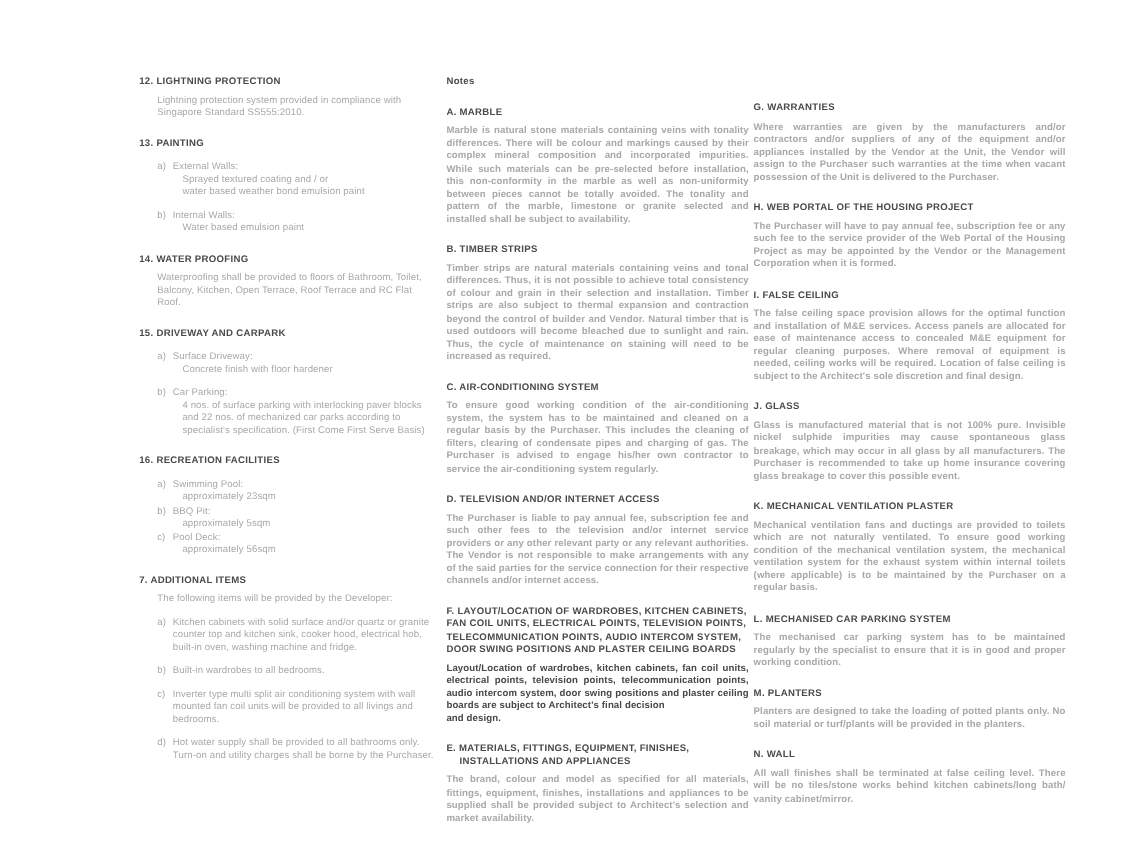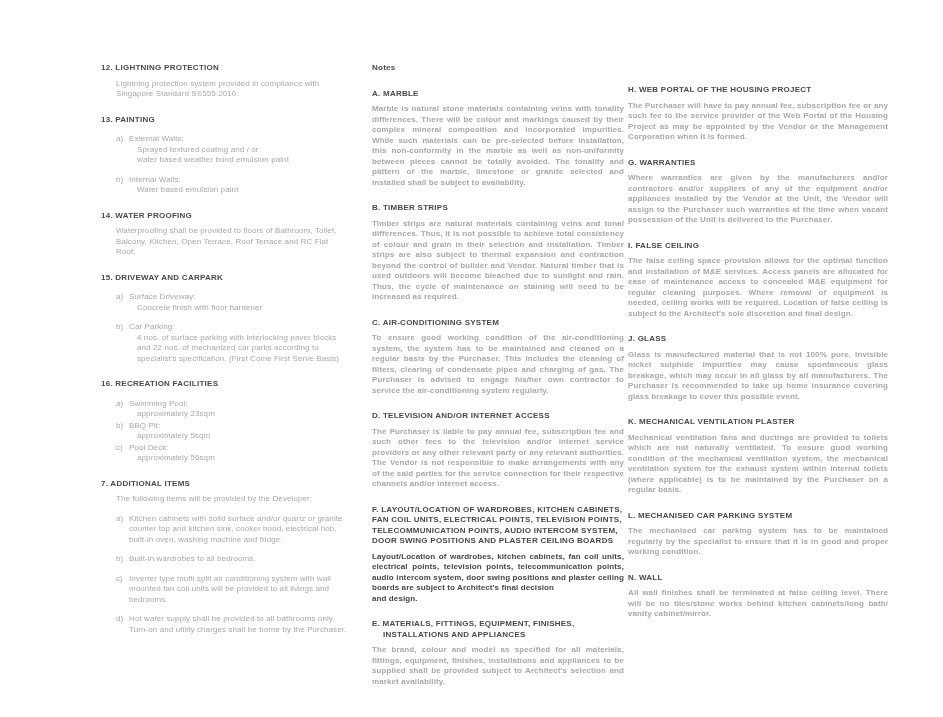--- a/index.html
+++ b/index.html
@@ -6,21 +6,21 @@
   html, body { margin: 0; padding: 0; background: #ffffff; }
   .page {
     position: relative;
     width: 943px;
     height: 717px;
     background: #ffffff;
     font-family: "Liberation Sans", sans-serif;
     overflow: hidden;
   }
   .col { position: absolute; top: 63px; }
-  .col-specs { left: 101px; width: 246px; }
+  .col-specs { left: 116px; width: 246px; }
   .col-notes1 { left: 372px; width: 252px; }
   .col-notes2 { left: 628px; width: 260px; top: 85px; }
 
   .sec { margin-top: 15px; }
   .sec:first-child { margin-top: 0; }
 
   .sec-title {
     font-size: 8px;
     font-weight: bold;
     color: #4a4a4a;
@@ -183,41 +183,45 @@
 and design.</div>
       </div>
       <div class="sec">
         <div class="sec-title">E. MATERIALS, FITTINGS, EQUIPMENT, FINISHES,</div>
         <div class="sec-title cont">INSTALLATIONS AND APPLIANCES</div>
         <div class="para justify">The brand, colour and model as specified for all materials, fittings, equipment, finishes, installations and appliances to be supplied shall be provided subject to Architect's selection and market availability.</div>
       </div>
     </div>
   <div class="col col-notes2">
       <div class="sec">
+        <div class="sec-title">G. WARRANTIES</div>
+        <div class="para justify">Where warranties are given by the manufacturers and/or contractors and/or suppliers of any of the equipment and/or appliances installed by the Vendor at the Unit, the Vendor will assign to the Purchaser such warranties at the time when vacant possession of the Unit is delivered to the Purchaser.</div>
+      </div>
+      <div class="sec">
         <div class="sec-title">H. WEB PORTAL OF THE HOUSING PROJECT</div>
         <div class="para justify">The Purchaser will have to pay annual fee, subscription fee or any such fee to the service provider of the Web Portal of the Housing Project as may be appointed by the Vendor or the Management Corporation when it is formed.</div>
       </div>
       <div class="sec">
-        <div class="sec-title">G. WARRANTIES</div>
-        <div class="para justify">Where warranties are given by the manufacturers and/or contractors and/or suppliers of any of the equipment and/or appliances installed by the Vendor at the Unit, the Vendor will assign to the Purchaser such warranties at the time when vacant possession of the Unit is delivered to the Purchaser.</div>
-      </div>
-      <div class="sec">
         <div class="sec-title">I. FALSE CEILING</div>
         <div class="para justify">The false ceiling space provision allows for the optimal function and installation of M&amp;E services. Access panels are allocated for ease of maintenance access to concealed M&amp;E equipment for regular cleaning purposes. Where removal of equipment is needed, ceiling works will be required. Location of false ceiling is subject to the Architect's sole discretion and final design.</div>
       </div>
       <div class="sec">
         <div class="sec-title">J. GLASS</div>
         <div class="para justify">Glass is manufactured material that is not 100% pure. Invisible nickel sulphide impurities may cause spontaneous glass breakage, which may occur in all glass by all manufacturers. The Purchaser is recommended to take up home insurance covering glass breakage to cover this possible event.</div>
       </div>
       <div class="sec">
         <div class="sec-title">K. MECHANICAL VENTILATION PLASTER</div>
         <div class="para justify">Mechanical ventilation fans and ductings are provided to toilets which are not naturally ventilated. To ensure good working condition of the mechanical ventilation system, the mechanical ventilation system for the exhaust system within internal toilets (where applicable) is to be maintained by the Purchaser on a regular basis.</div>
       </div>
       <div class="sec">
         <div class="sec-title">L. MECHANISED CAR PARKING SYSTEM</div>
         <div class="para justify">The mechanised car parking system has to be maintained regularly by the specialist to ensure that it is in good and proper working condition.</div>
       </div>
       <div class="sec">
+        <div class="sec-title">M. PLANTERS</div>
+        <div class="para justify">Planters are designed to take the loading of potted plants only. No soil material or turf/plants will be provided in the planters.</div>
+      </div>
+      <div class="sec">
         <div class="sec-title">N. WALL</div>
         <div class="para justify">All wall finishes shall be terminated at false ceiling level. There will be no tiles/stone works behind kitchen cabinets/long bath/ vanity cabinet/mirror.</div>
       </div>
     </div>
 </div>
 
 </body></html>

